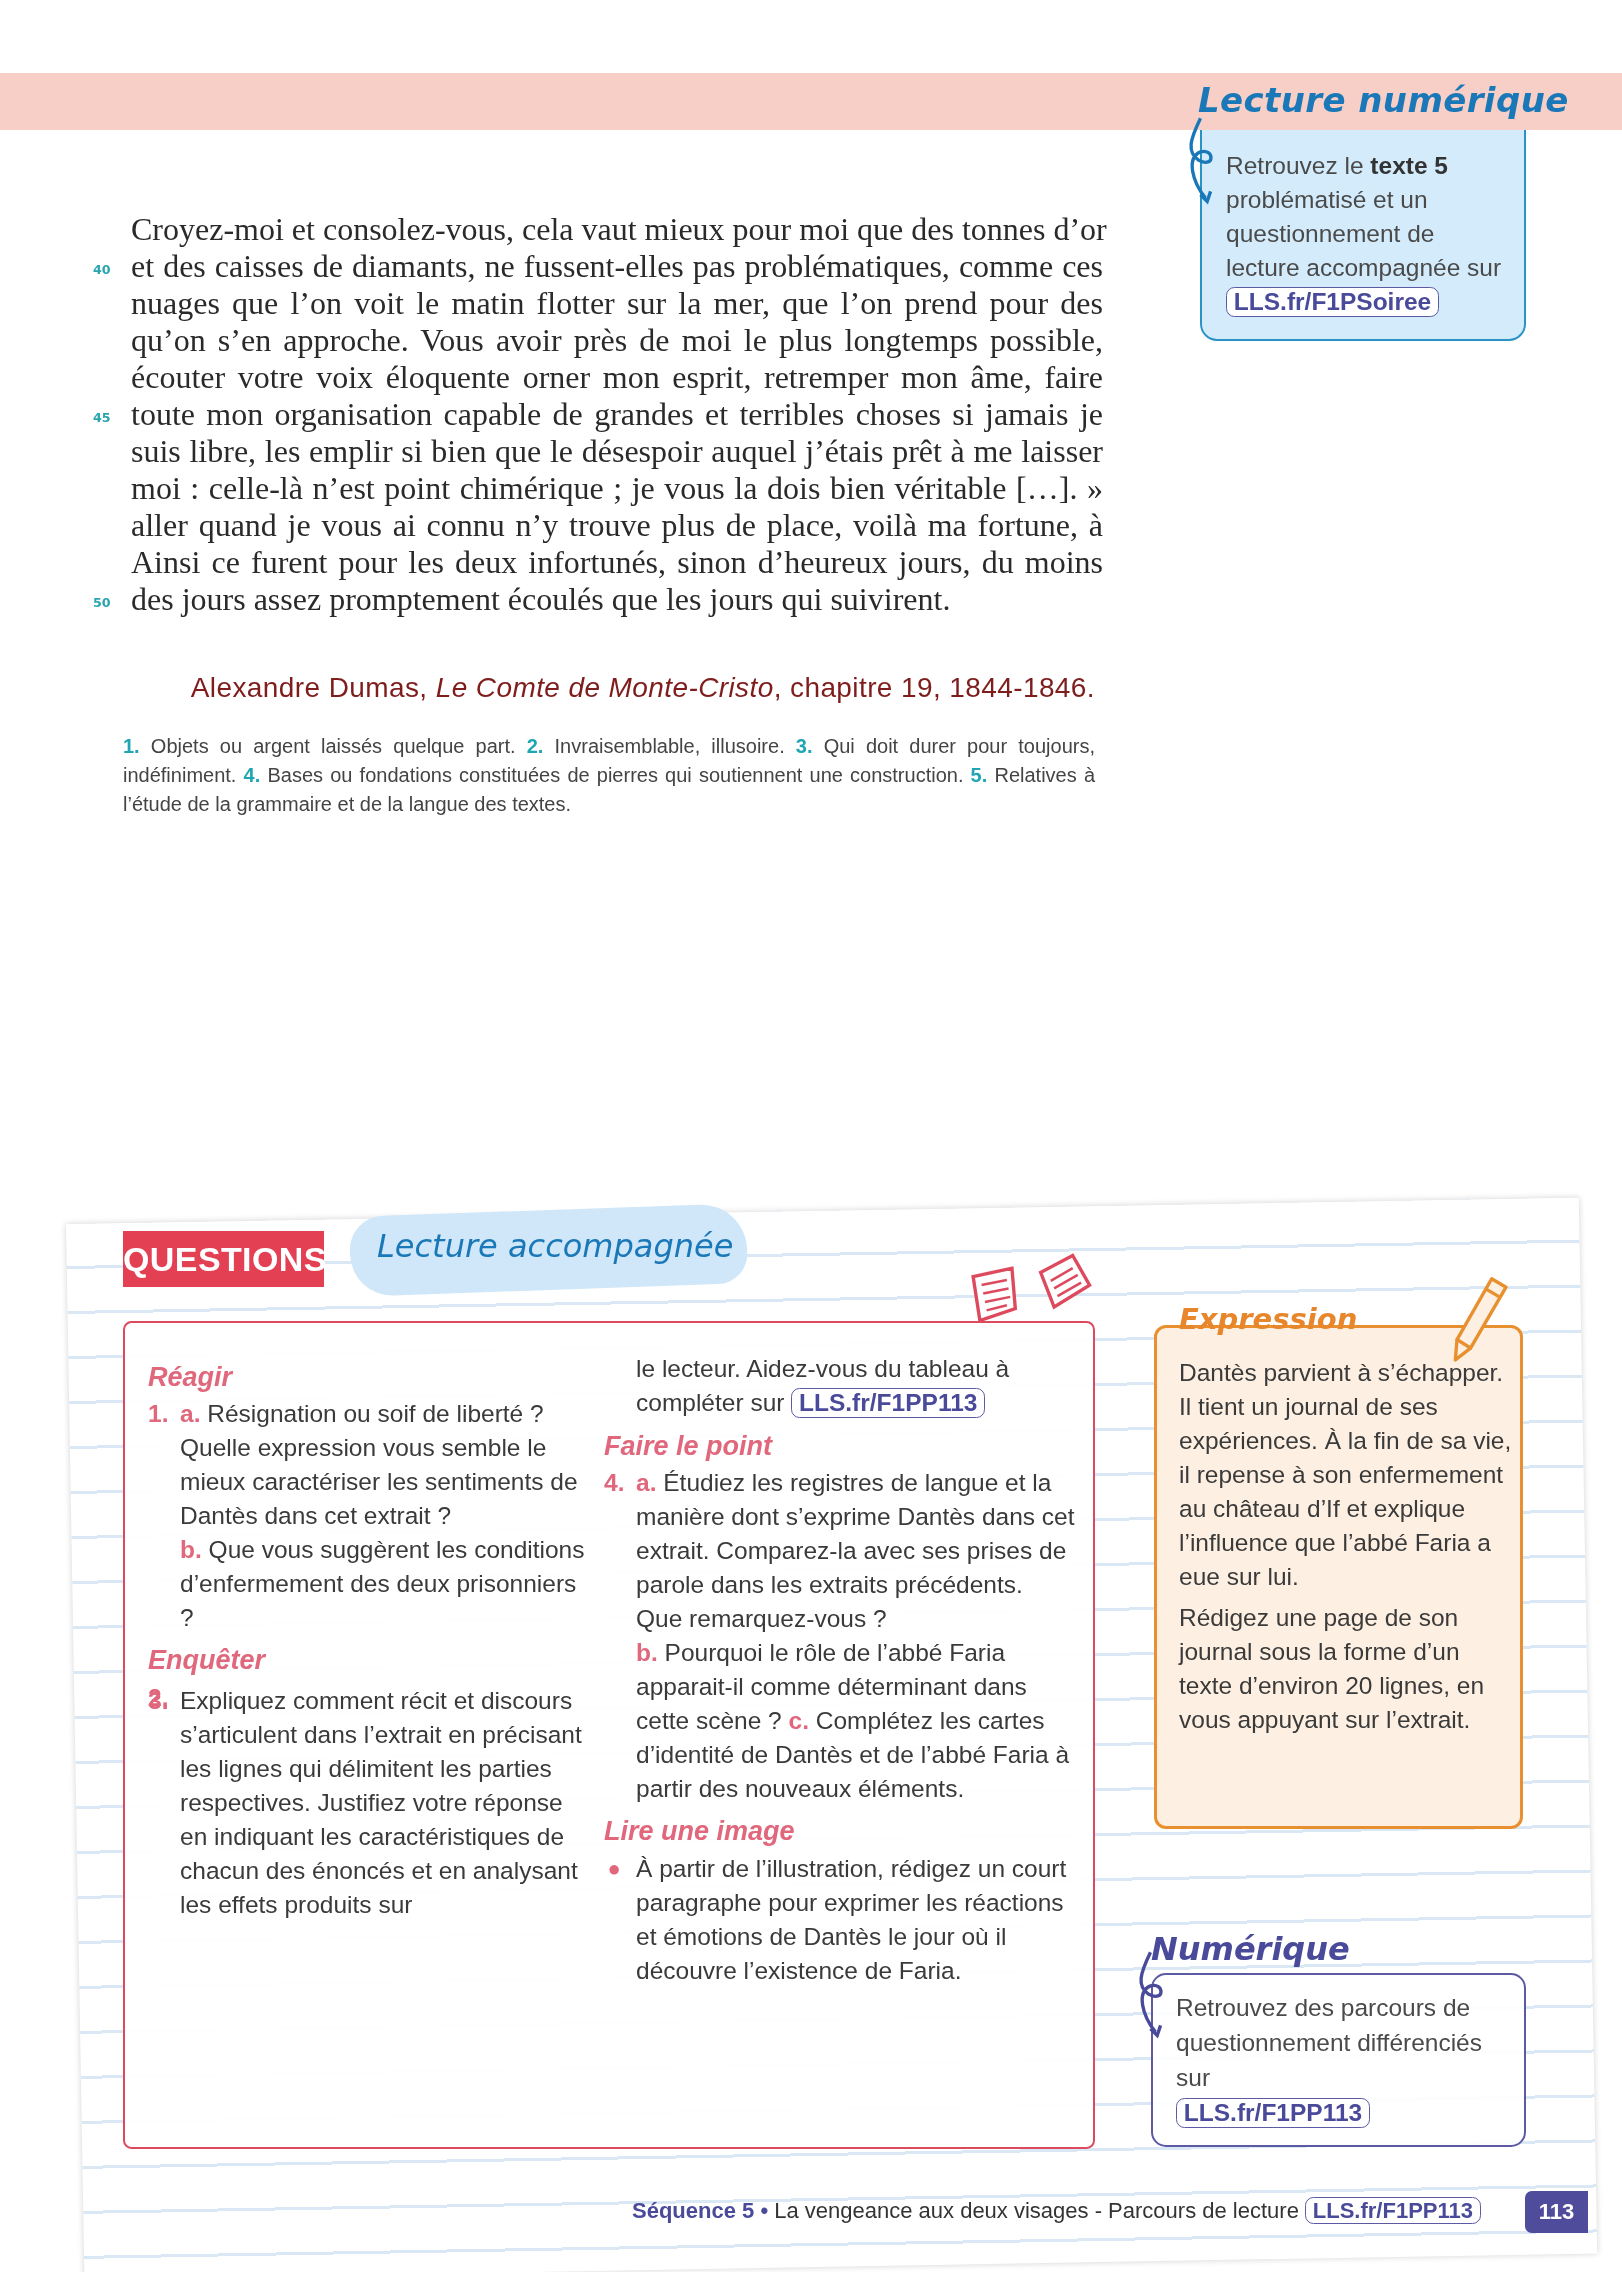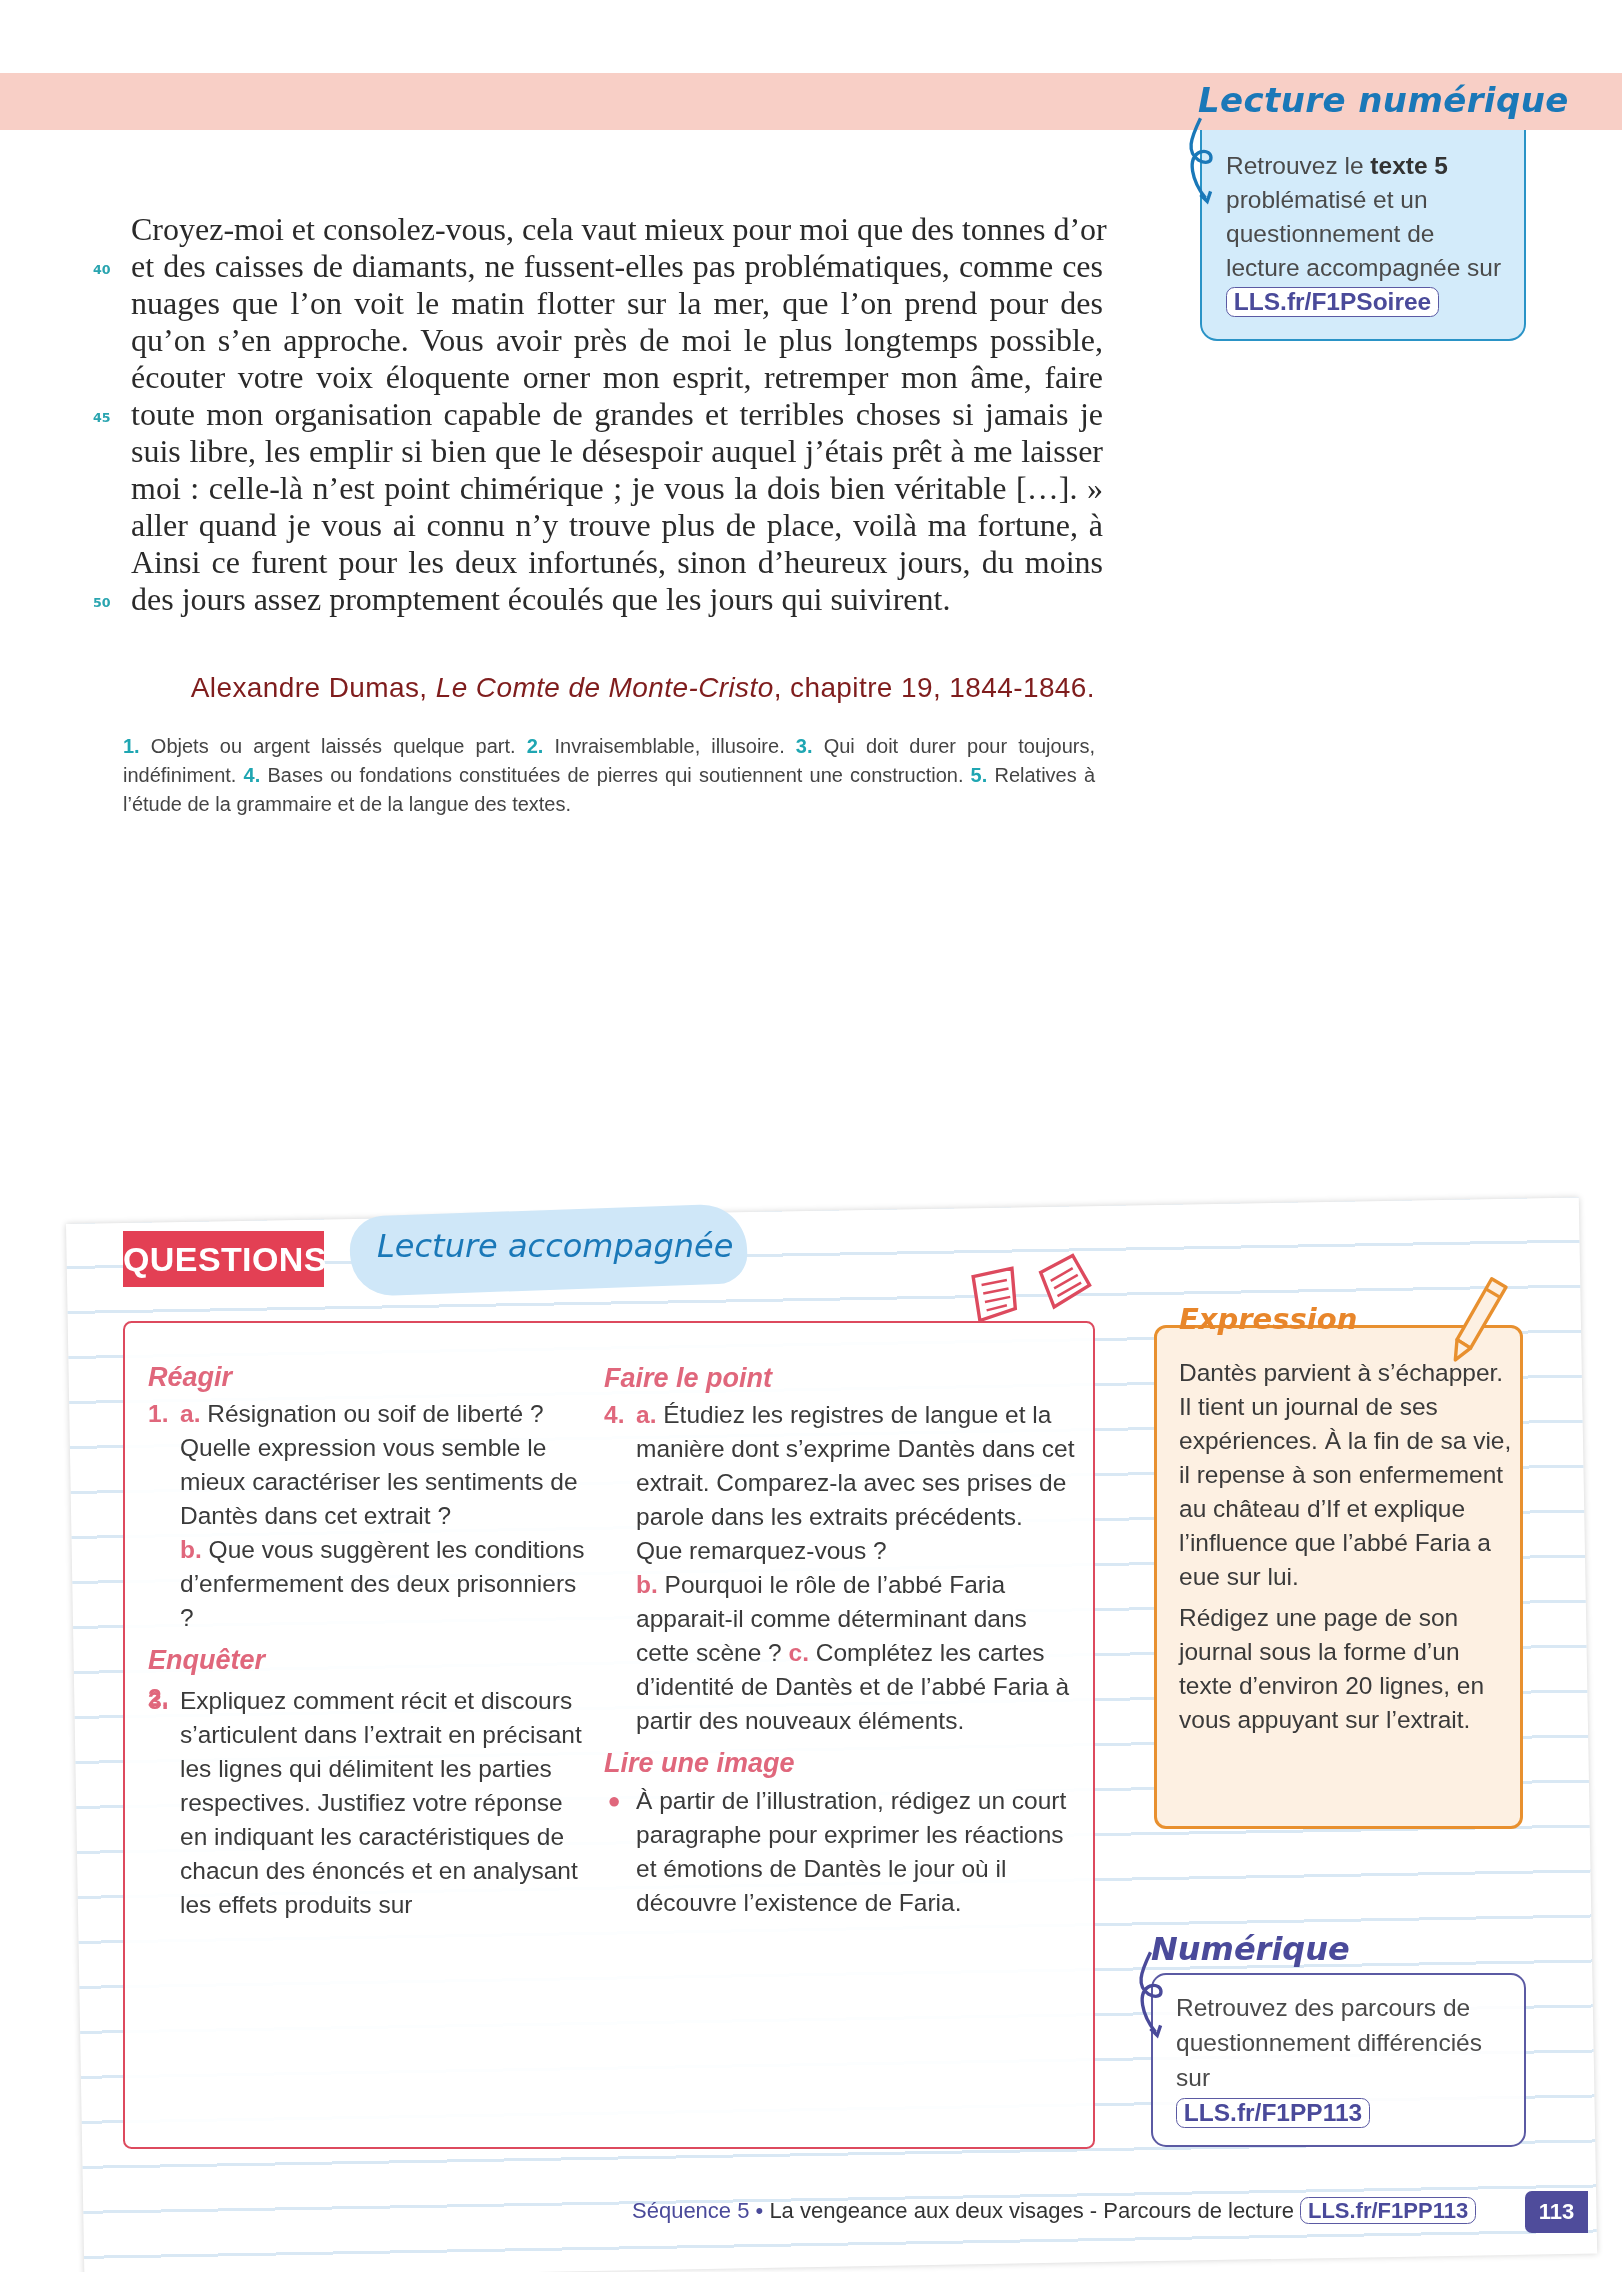--- a/index.html
+++ b/index.html
@@ -53,21 +53,21 @@
   .pencil { position: absolute; left: 1445px; top: 1272px; }
 
   
   .num-title { position: absolute; left: 1151px; top: 1930px; font-weight: bold; font-style: italic; font-size: 32px; color: #4a4a9a; }
   .num-box { position: absolute; left: 1151px; top: 1973px; width: 375px; height: 174px; border: 2.5px solid #5b5aa3; border-radius: 15px; background: rgba(255,255,255,0.9); }
   .num-text { position: absolute; left: 1176px; top: 1990px; width: 338px; font-family: "Liberation Sans", sans-serif; font-size: 24.5px; line-height: 35px; color: #4a4a4a; }
   .num-curl { position: absolute; left: 1132px; top: 1948px; }
 
   
   .footer { position: absolute; left: 632px; top: 2197px; font-family: "Liberation Sans", sans-serif; font-size: 22px; color: #333; white-space: nowrap; }
-  .footer .seq { color: #4a4a9a; font-weight: normal; }
+  .footer .seq { color: #4a4a9a; font-weight: bold; }
   .page-num { position: absolute; left: 1525px; top: 2191px; width: 63px; height: 42px; background: #4f4c9b; color: #fff; font-weight: bold; font-size: 22px; line-height: 42px; text-align: center; border-radius: 6.8px 0 0 6.8px; font-family: "Liberation Sans", sans-serif; }
 </style>
 </head>
 <body>
 
 <div class="top-band"></div>
 
 <div class="lnum-box"></div>
 <div class="lnum-title">Lecture numérique</div>
 <svg class="lnum-curl" width="42" height="101" viewBox="0 0 50 120">
@@ -138,20 +138,24 @@
   <div class="qitem">
     <span class="qnum">2.</span>
   </div>
   <div class="qitem">
     <span class="qnum">3.</span>
     <span>Expliquez comment récit et discours s’articulent dans l’extrait en précisant les lignes qui délimitent les parties respectives. Justifiez votre réponse en indiquant les caractéristiques de chacun des énoncés et en analysant les effets produits sur</span>
   </div>
 </div>
 
 <div class="qcol right">
+  <div class="qitem" style="padding-left:32px;margin-left:-32px;">
+    <span>le lecteur. Aidez-vous du tableau à compléter sur</span>
+    <span class="link-pill">LLS.fr/F1PP113</span>
+  </div>
   <div class="sec-h" style="margin-left:-32px;">Faire le point</div>
   <div class="qitem" style="margin-left:-32px;">
     <span class="qnum">4.</span>
     <span class="qsub">a.</span> <span>Étudiez les registres de langue et la manière dont s’exprime Dantès dans cet extrait. Comparez-la avec ses prises de parole dans les extraits précédents. Que remarquez-vous ?</span><br>
     <span class="qsub">b.</span> <span>Pourquoi le rôle de l’abbé Faria apparait-il comme déterminant dans cette scène ?</span>
     <span class="qsub">c.</span> <span>Complétez les cartes d’identité de Dantès et de l’abbé Faria à partir des nouveaux éléments.</span>
   </div>
   <div class="sec-h" style="margin-left:-32px;">Lire une image</div>
   <div class="qitem" style="margin-left:-32px;">
     <span class="bullet">●</span>

